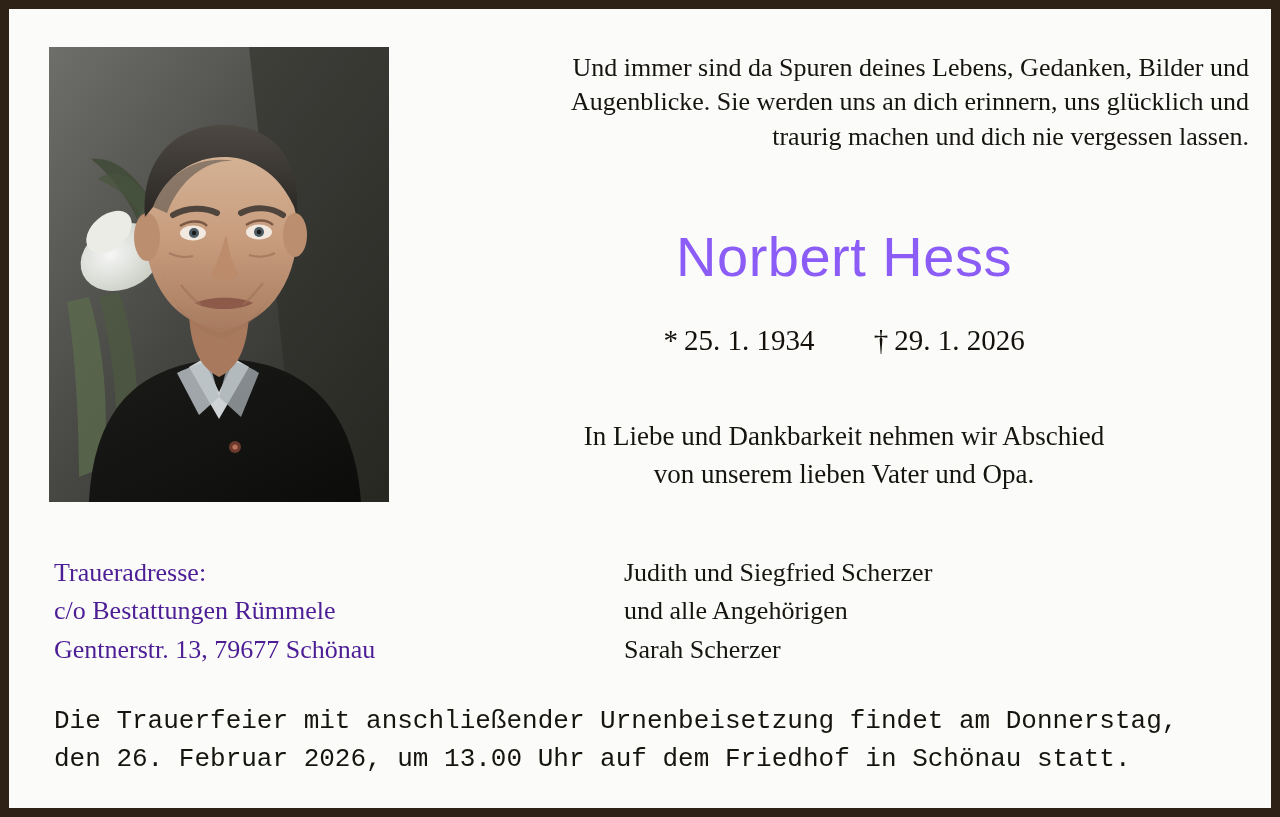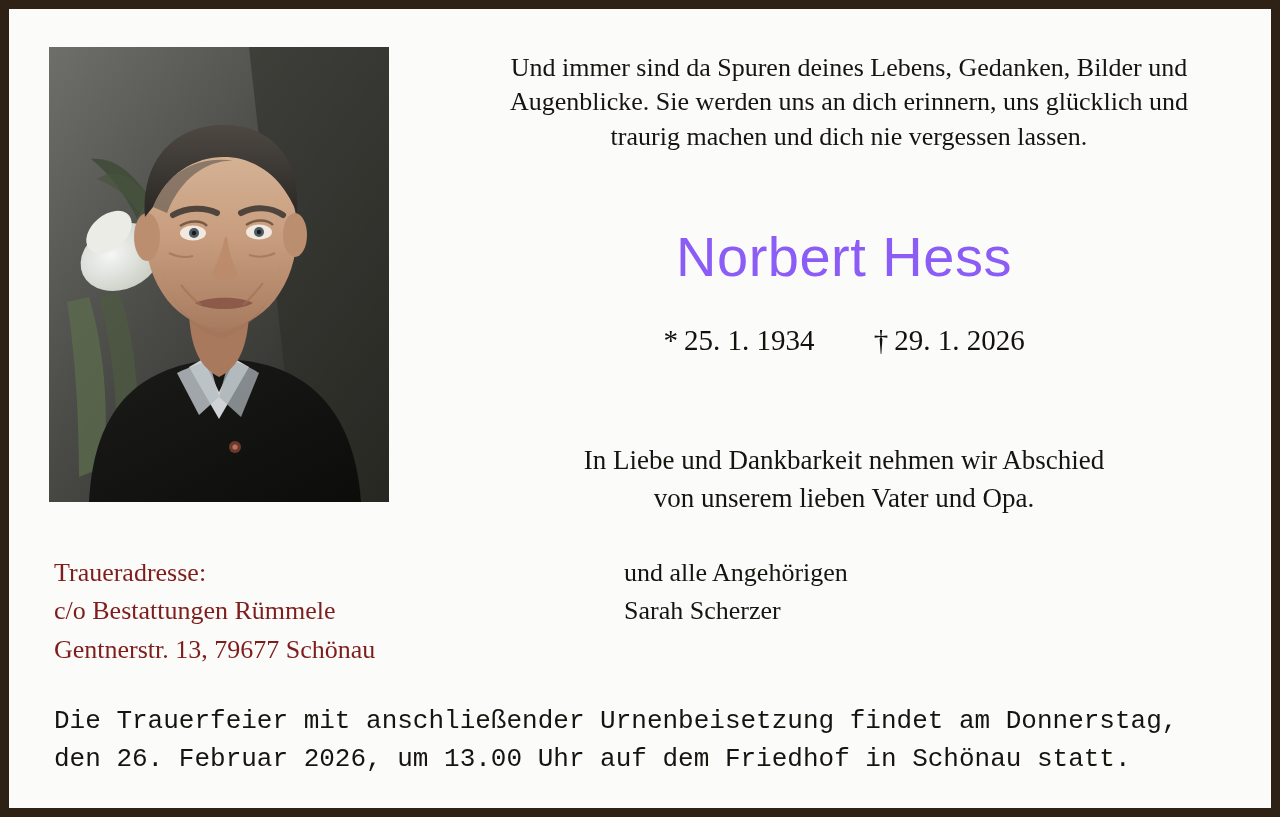--- a/index.html
+++ b/index.html
@@ -47,21 +47,21 @@
     width: 100%;
     height: 100%;
   }
 
   
   .verse {
     position: absolute;
     left: 440px;
     top: 42px;
     width: 800px;
-    text-align: center;
+    text-align: right;
     font-size: 26px;
     line-height: 1.32;
     color: #16140f;
   }
 
   
   .name {
     position: absolute;
     left: 420px;
     top: 215px;
@@ -83,36 +83,36 @@
     font-size: 29px;
     color: #14110c;
   }
   .dates .birth { margin-right: 52px; }
   .dates .sym { margin-right: 6px; }
 
   
   .dedication {
     position: absolute;
     left: 430px;
-    top: 432px;
+    top: 408px;
     width: 810px;
     text-align: center;
     font-size: 27px;
     line-height: 1.42;
     color: #16140f;
   }
 
   
   .address {
     position: absolute;
     left: 45px;
     top: 545px;
     font-size: 26px;
     line-height: 1.48;
-    color: #7f1d1d;
+    color: #4c1d95;
     text-align: left;
   }
 
   
   .family {
     position: absolute;
     left: 615px;
     top: 545px;
     font-size: 26px;
     line-height: 1.48;
@@ -248,20 +248,21 @@
       <span class="line">von unserem lieben Vater und Opa.</span>
     </div>
 
     <div class="address">
       <span class="line">Traueradresse:</span>
       <span class="line">c/o Bestattungen Rümmele</span>
       <span class="line">Gentnerstr. 13, 79677 Schönau</span>
     </div>
 
     <div class="family">
+      <span class="line">Judith und Siegfried Scherzer</span>
       <span class="line">und alle Angehörigen</span>
       <span class="line">Sarah Scherzer</span>
     </div>
 
     <div class="ceremony">
       <span class="line">Die Trauerfeier mit anschließender Urnenbeisetzung findet am Donnerstag,</span>
       <span class="line">den 26. Februar 2026, um 13.00 Uhr auf dem Friedhof in Schönau statt.</span>
     </div>
 
   </div>

